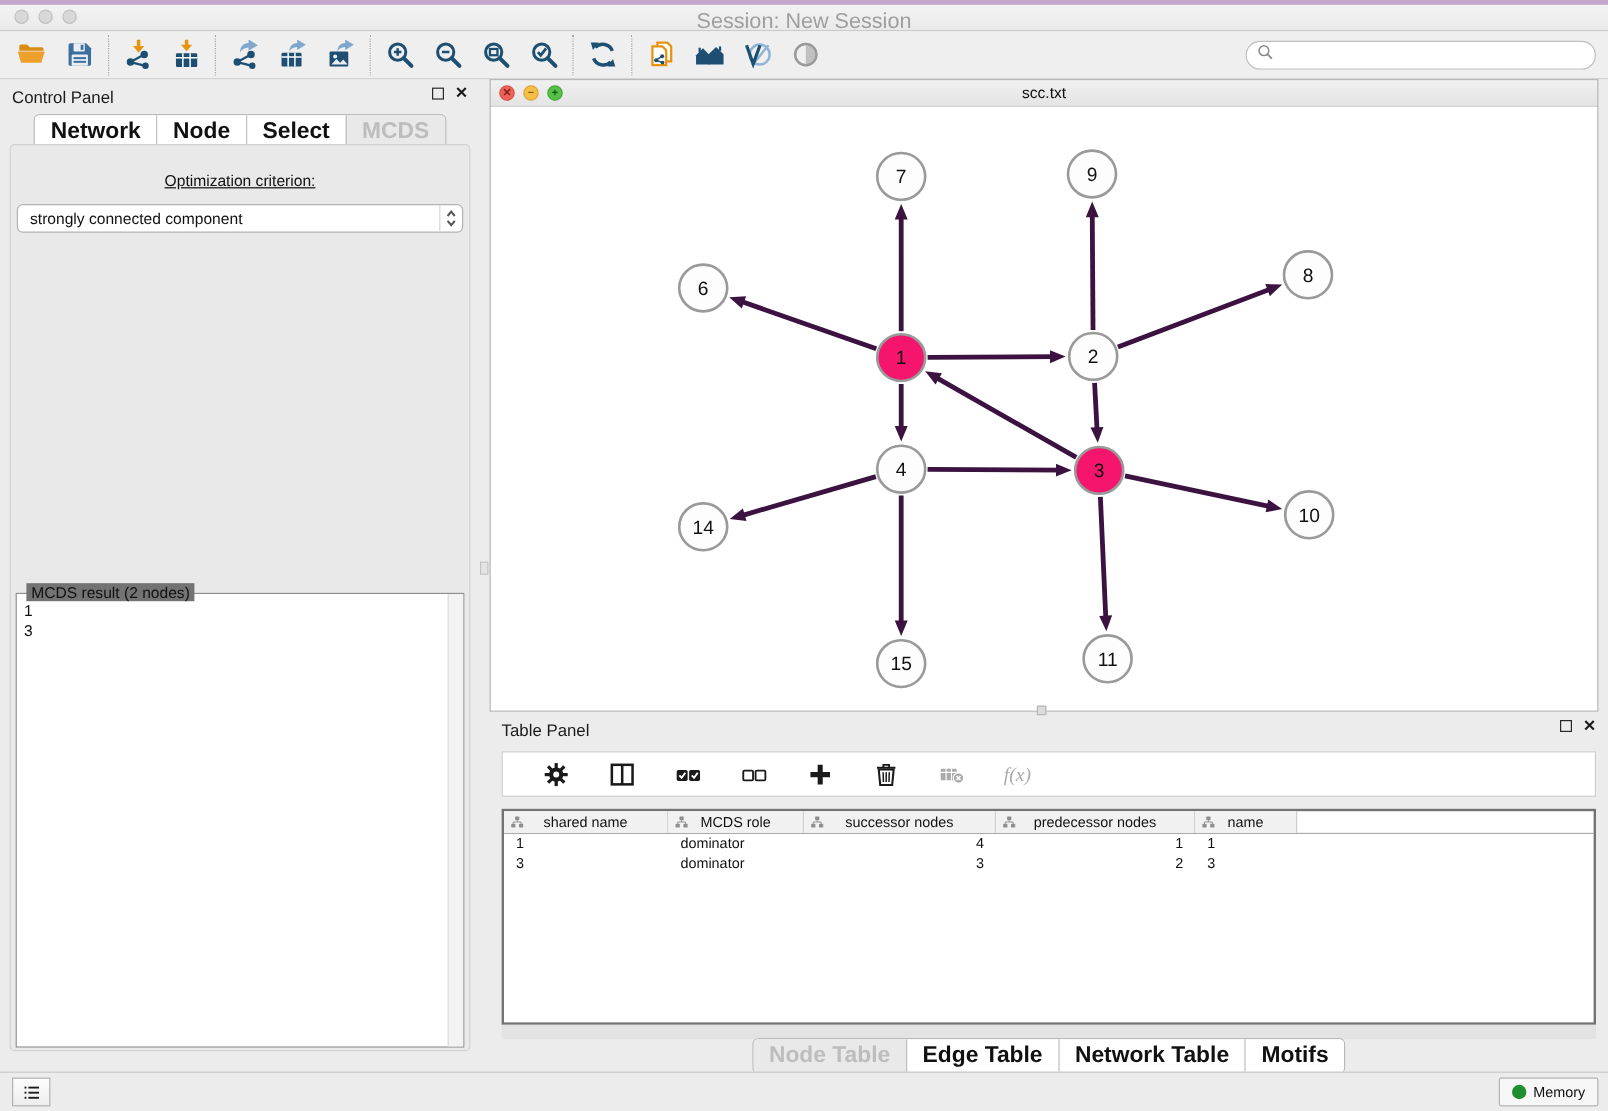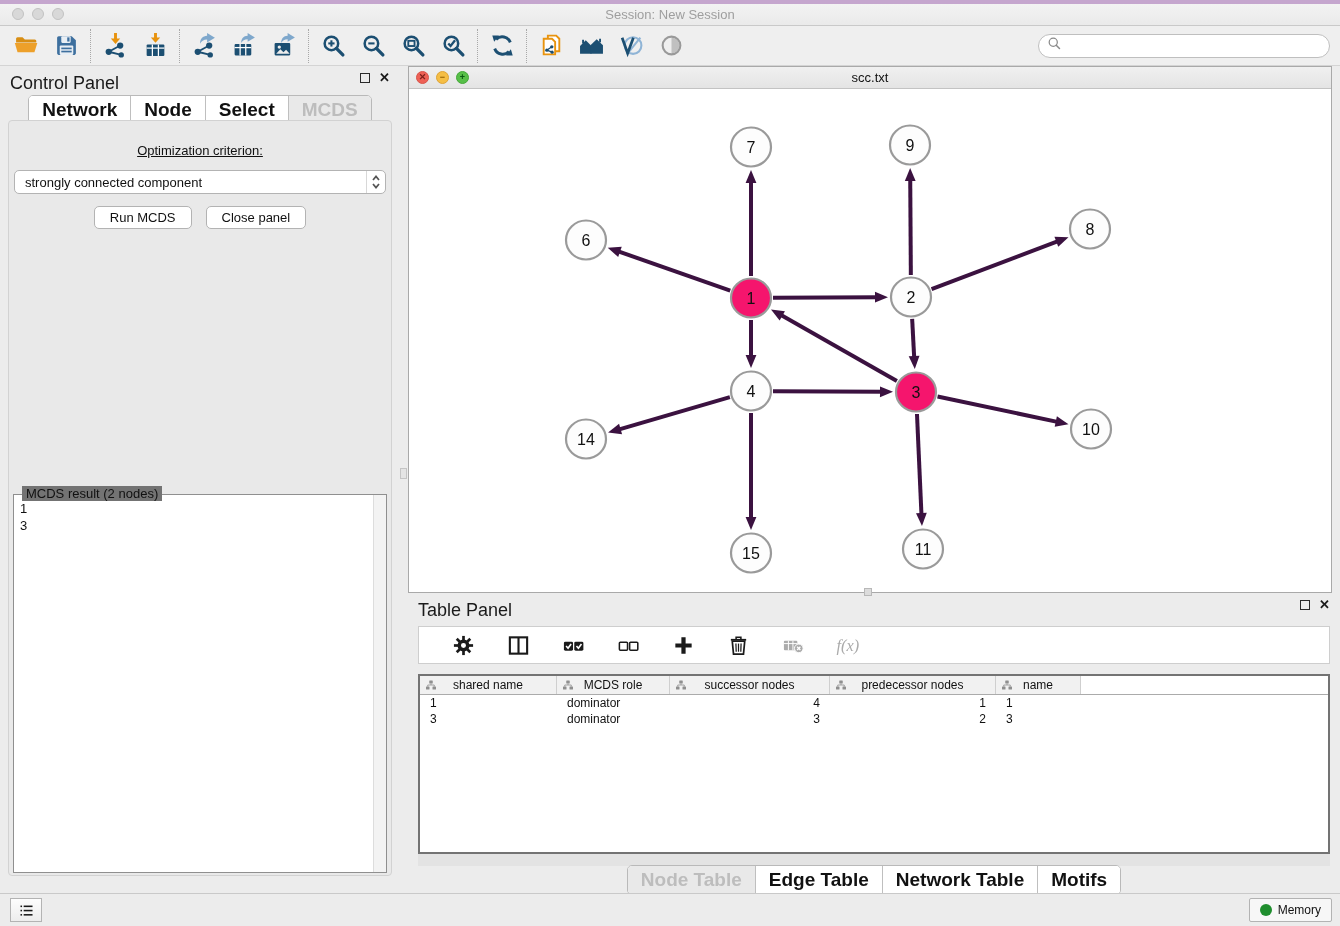--- a/index.html
+++ b/index.html
@@ -6,40 +6,40 @@
   html,body { width:1340px; height:926px; overflow:hidden; }
   body { font-family:"Liberation Sans", sans-serif; background:#ECECEC; position:relative; }
   #app { position:absolute; inset:0; }
 
   
   .titlebar { position:absolute; left:0; top:0; width:1340px; height:26px;
     background:linear-gradient(#F4F4F4,#EAEAEA); border-bottom:1px solid #C9C9C9; }
   .titlebar .lav { position:absolute; left:0; top:0; right:0; height:4px; background:#C5A6CE; }
   .traffic { position:absolute; left:12px; top:8px; display:flex; gap:8px; }
   .tdot { width:12px; height:12px; border-radius:50%; background:#D8D8D8; border:1px solid #C2C2C2; }
-  .tb-title { position:absolute; left:0; right:0; top:7px; text-align:center; font-size:13px; color:#9E9E9E; }
+  .tb-title { position:absolute; left:0; right:0; top:7px; text-align:center; font-size:18px; color:#9E9E9E; }
 
   
   .toolbar { position:absolute; left:0; top:26px; width:1340px; height:40px; background:#EFEFEF;
     border-bottom:1px solid #D4D4D4; display:flex; align-items:center; padding-left:6px; }
   .tbtn { width:40px; height:34px; display:flex; align-items:center; justify-content:center; cursor:default; }
   .tbtn svg { width:25px; height:25px; }
   .tsep { width:1px; height:34px; border-left:1px dotted #A8A8A8; margin:0 4px; }
   .searchbox { margin-left:auto; margin-right:10px; width:292px; height:24px; background:#FFF;
     border:1px solid #BFBFBF; border-radius:12px; display:flex; align-items:center; padding:0 8px; }
   .searchbox svg { width:15px; height:15px; margin-right:5px; }
   .searchbox input { border:none; outline:none; flex:1; font-size:12px; background:transparent; font-family:"Liberation Sans",sans-serif; }
 
   
   .content { position:absolute; left:0; top:66px; width:1340px; height:827px; }
 
   
   .cpanel { position:absolute; left:0; top:0; width:400px; height:827px; }
   .panel-head { position:absolute; left:0; top:0; right:0; height:28px; }
-  .panel-title { position:absolute; left:10px; top:7px; font-size:18px; color:#1A1A1A; }
+  .panel-title { position:absolute; left:10px; top:7px; font-size:14px; color:#1A1A1A; }
   .head-icons { position:absolute; right:10px; top:7px; display:flex; gap:9px; align-items:center; }
   .float-ic { width:10px; height:10px; border:1.6px solid #2A2A2A; }
   .close-ic { font-size:13px; font-weight:bold; color:#1A1A1A; line-height:10px; }
 
   .seg-wrap { display:inline-flex; border:1px solid #B9B9B9; border-radius:5px; overflow:hidden; background:#FFF; }
   .seg { padding:3px 13px; font-size:19px; font-weight:bold; color:#111; background:#FFF; border-left:1px solid #BFBFBF; white-space:nowrap; }
   .seg:first-child { border-left:none; }
   .seg.sel { background:#E9E9E9; color:#BDBDBD; }
   #cp-tabs { position:absolute; left:0; right:0; top:29px; text-align:center; }
 
@@ -297,24 +297,20 @@
       <div class="cp-inner">
         <div class="opt-label">Optimization criterion:</div>
         <div class="dropdown">
           <span>strongly connected component</span>
           <span class="dd-stepper">
             <svg viewBox="0 0 10 18" width="10" height="18">
                 <path d="M2 7l3-3.6L8 7" fill="none" stroke="#555" stroke-width="1.7"></path>
                 <path d="M2 11l3 3.6L8 11" fill="none" stroke="#555" stroke-width="1.7"></path>
               </svg>
           </span>
-        </div>
-        <div class="btn-row">
-          <div class="pbtn">Run MCDS</div>
-          <div class="pbtn">Close panel</div>
         </div>
         <div class="result-box">
           <div class="result-label">MCDS result (2 nodes)</div>
           <div class="result-lines">
             <div>1</div>
             <div>3</div>
           </div>
           <div class="result-scroll"></div>
         </div>
       </div>

